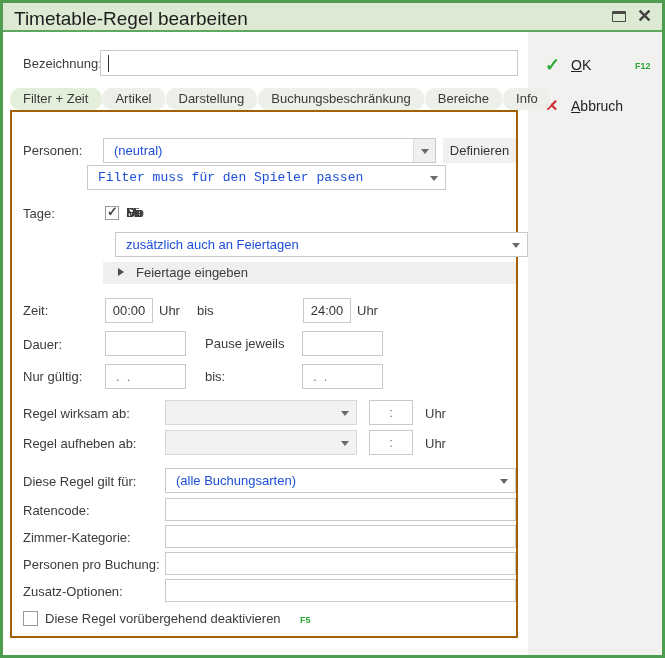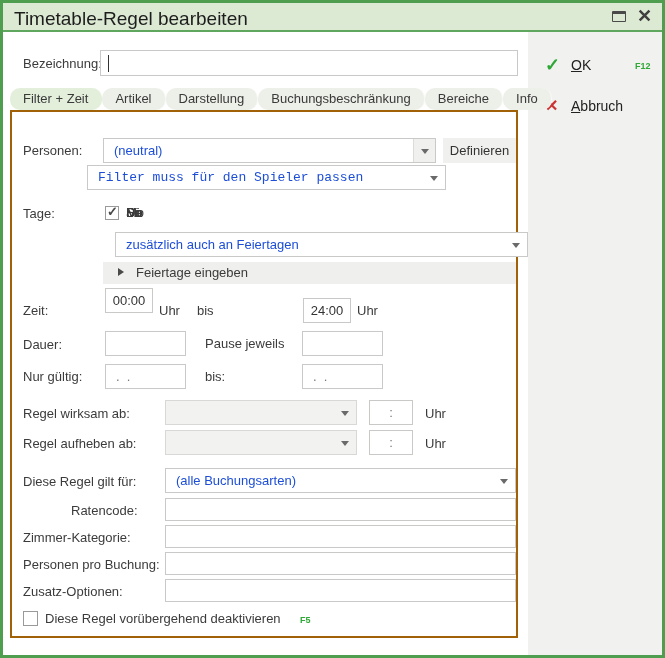--- a/index.html
+++ b/index.html
@@ -163,21 +163,21 @@
         <span class="val">zusätzlich auch an Feiertagen</span>
         <span class="arrow"></span>
       </div>
 
       <div class="expander" style="left:91px;top:150px;width:413px;height:22px;">
         <span class="tri-right"></span>
         <span class="exp-label">Feiertage eingeben</span>
       </div>
 
       <div class="label" style="left:11px;top:191px;">Zeit:</div>
-      <div class="field center-text" style="left:93px;top:176px;width:48px;height:25px;">00:00</div>
+      <div class="field center-text" style="left:93px;top:186px;width:48px;height:25px;">00:00</div>
       <div class="label" style="left:147px;top:191px;">Uhr</div>
       <div class="label" style="left:185px;top:191px;">bis</div>
       <div class="field center-text" style="left:291px;top:186px;width:48px;height:25px;">24:00</div>
       <div class="label" style="left:345px;top:191px;">Uhr</div>
 
       <div class="label" style="left:11px;top:225px;">Dauer:</div>
       <div class="field" style="left:93px;top:219px;width:81px;height:25px;"></div>
       <div class="label" style="left:193px;top:224px;">Pause jeweils</div>
       <div class="field" style="left:290px;top:219px;width:81px;height:25px;"></div>
 
@@ -203,21 +203,21 @@
       </div>
       <div class="field center-text" style="left:357px;top:318px;width:44px;height:25px;"><span class="placeholder">:</span></div>
       <div class="label" style="left:413px;top:324px;">Uhr</div>
 
       <div class="label" style="left:11px;top:362px;">Diese Regel gilt für:</div>
       <div class="combo" style="left:153px;top:356px;width:351px;height:25px;">
         <span class="val">(alle Buchungsarten)</span>
         <span class="arrow"></span>
       </div>
 
-      <div class="label" style="left:11px;top:391px;margin-left:48px;">Ratencode:</div>
+      <div class="label" style="left:11px;top:391px;">Ratencode:</div>
       <div class="field" style="left:153px;top:386px;width:351px;height:23px;"></div>
 
       <div class="label" style="left:11px;top:418px;">Zimmer-Kategorie:</div>
       <div class="field" style="left:153px;top:413px;width:351px;height:23px;"></div>
 
       <div class="label" style="left:11px;top:445px;">Personen pro Buchung:</div>
       <div class="field" style="left:153px;top:440px;width:351px;height:23px;"></div>
 
       <div class="label" style="left:11px;top:472px;">Zusatz-Optionen:</div>
       <div class="field" style="left:153px;top:467px;width:351px;height:23px;"></div>

